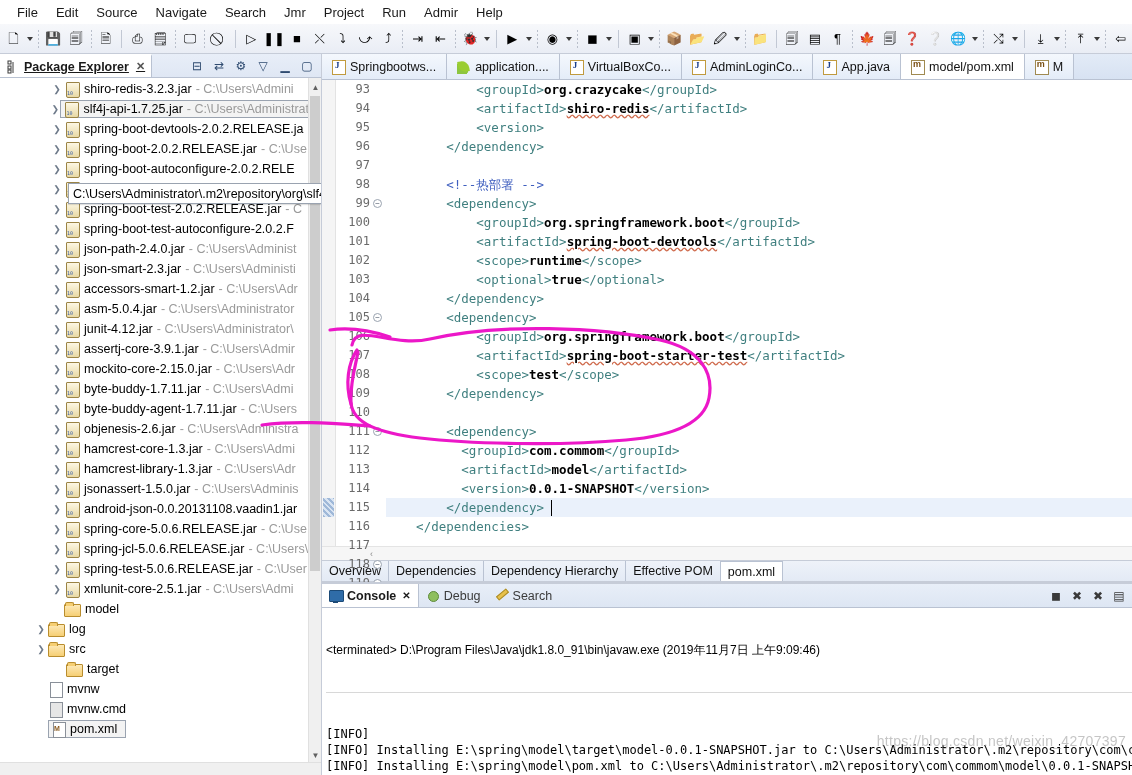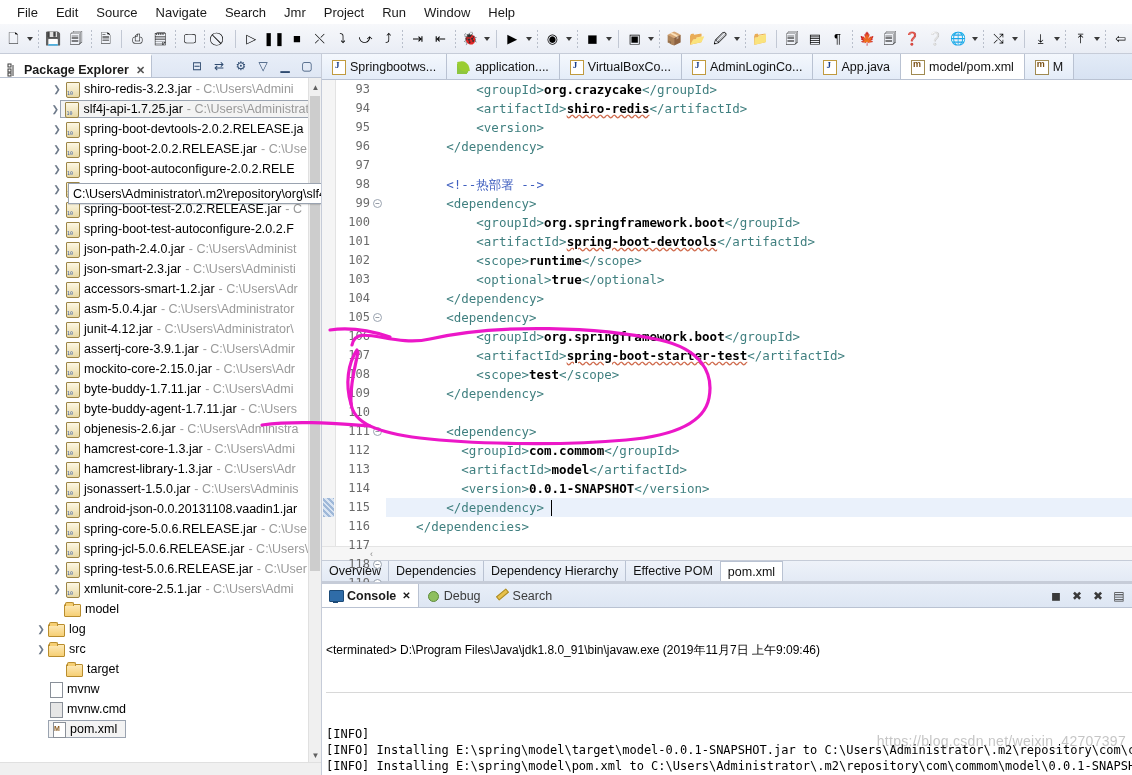--- a/index.html
+++ b/index.html
@@ -81,29 +81,30 @@
     background: #ffffff;
   }
   .view-tabbar {
     height: 24px;
     background: linear-gradient(#e8eef8, #dfe7f4);
     display: flex; align-items: stretch;
     border-bottom: 1px solid #b9c2d2;
     position: relative;
   }
   .view-tab {
-    display: flex; align-items: flex-end; gap: 4px;
+    display: flex; align-items: center; gap: 4px;
     padding: 0 6px 0 6px;
     background: #ffffff;
     border-right: 1px solid #b9c2d2;
     border-top: 2px solid #ffffff;
     font-size: 12.5px;
     font-weight: bold;
     color: #1a1a1a;
     white-space: nowrap;
+    text-decoration: underline;
   }
   .view-tab .tab-close { font-size: 11px; color: #555; margin-left: 3px; }
   .view-actions {
     margin-left: auto;
     display: flex; align-items: center; gap: 2px;
     padding-right: 4px;
   }
   .va-btn {
     width: 20px; height: 20px;
     display: inline-flex; align-items: center; justify-content: center;
@@ -404,21 +405,21 @@
 
   <div class="menubar" id="menubar">
       <div class="menu-item">File</div>
       <div class="menu-item">Edit</div>
       <div class="menu-item">Source</div>
       <div class="menu-item">Navigate</div>
       <div class="menu-item">Search</div>
       <div class="menu-item">Jmr</div>
       <div class="menu-item">Project</div>
       <div class="menu-item">Run</div>
-      <div class="menu-item">Window</div>
+      <div class="menu-item">Admir</div>
       <div class="menu-item">Help</div>
     </div>
 
   <div class="toolbar" id="toolbar">
       <div class="tb-btn" style="filter: grayscale(0.15);">🗋</div>
       <div class="tb-arrow">
         <i></i>
       </div>
       <div class="tb-dots"></div>
       <div class="tb-btn" style="filter: grayscale(0.15);">💾</div>

